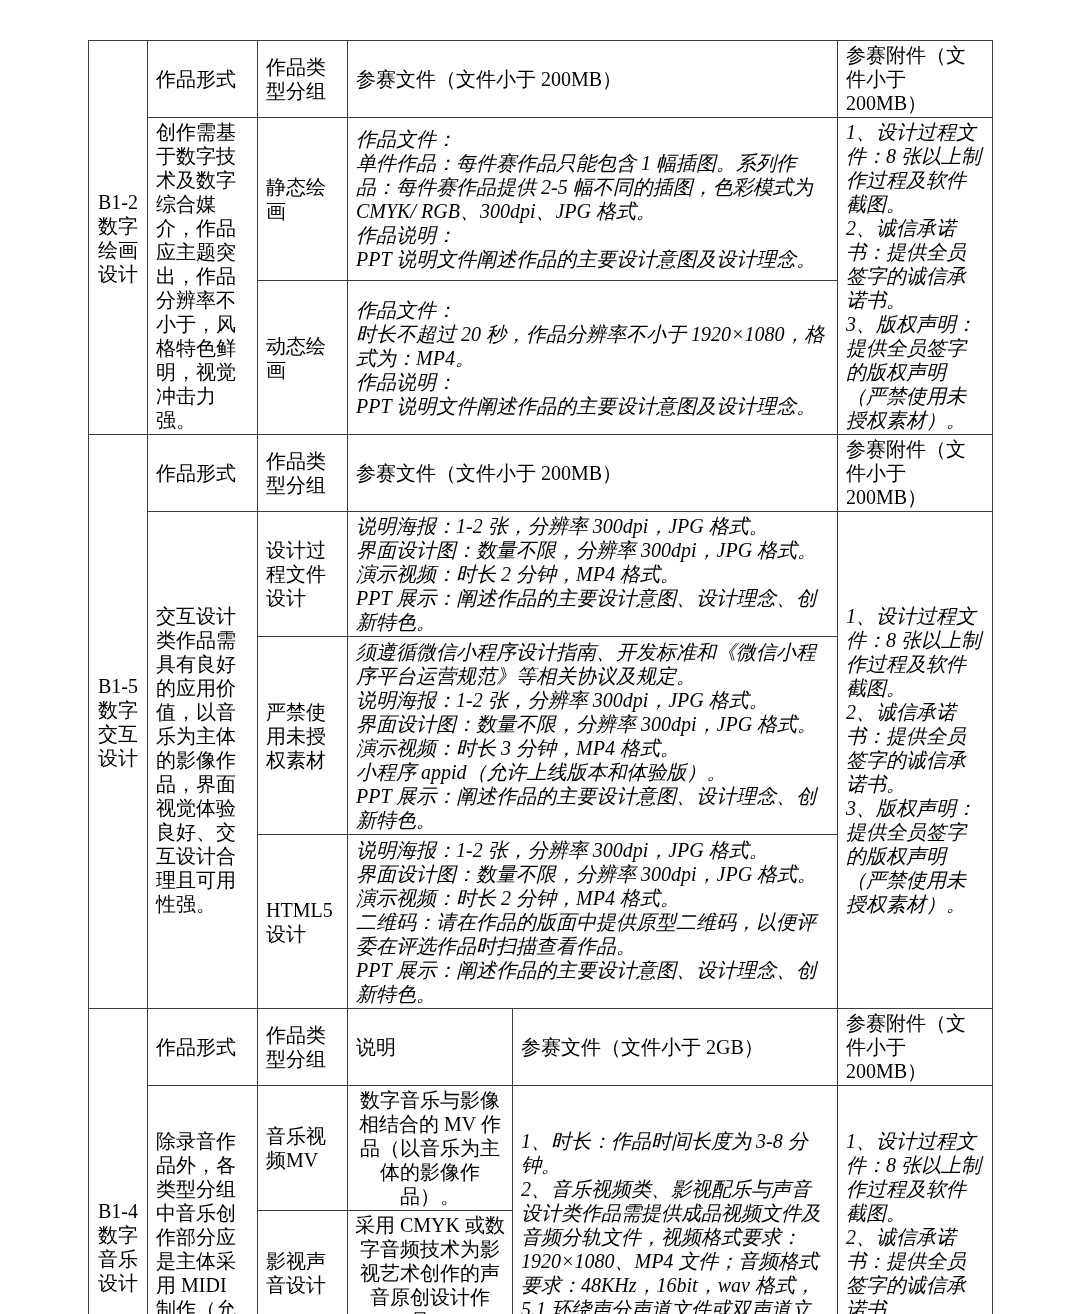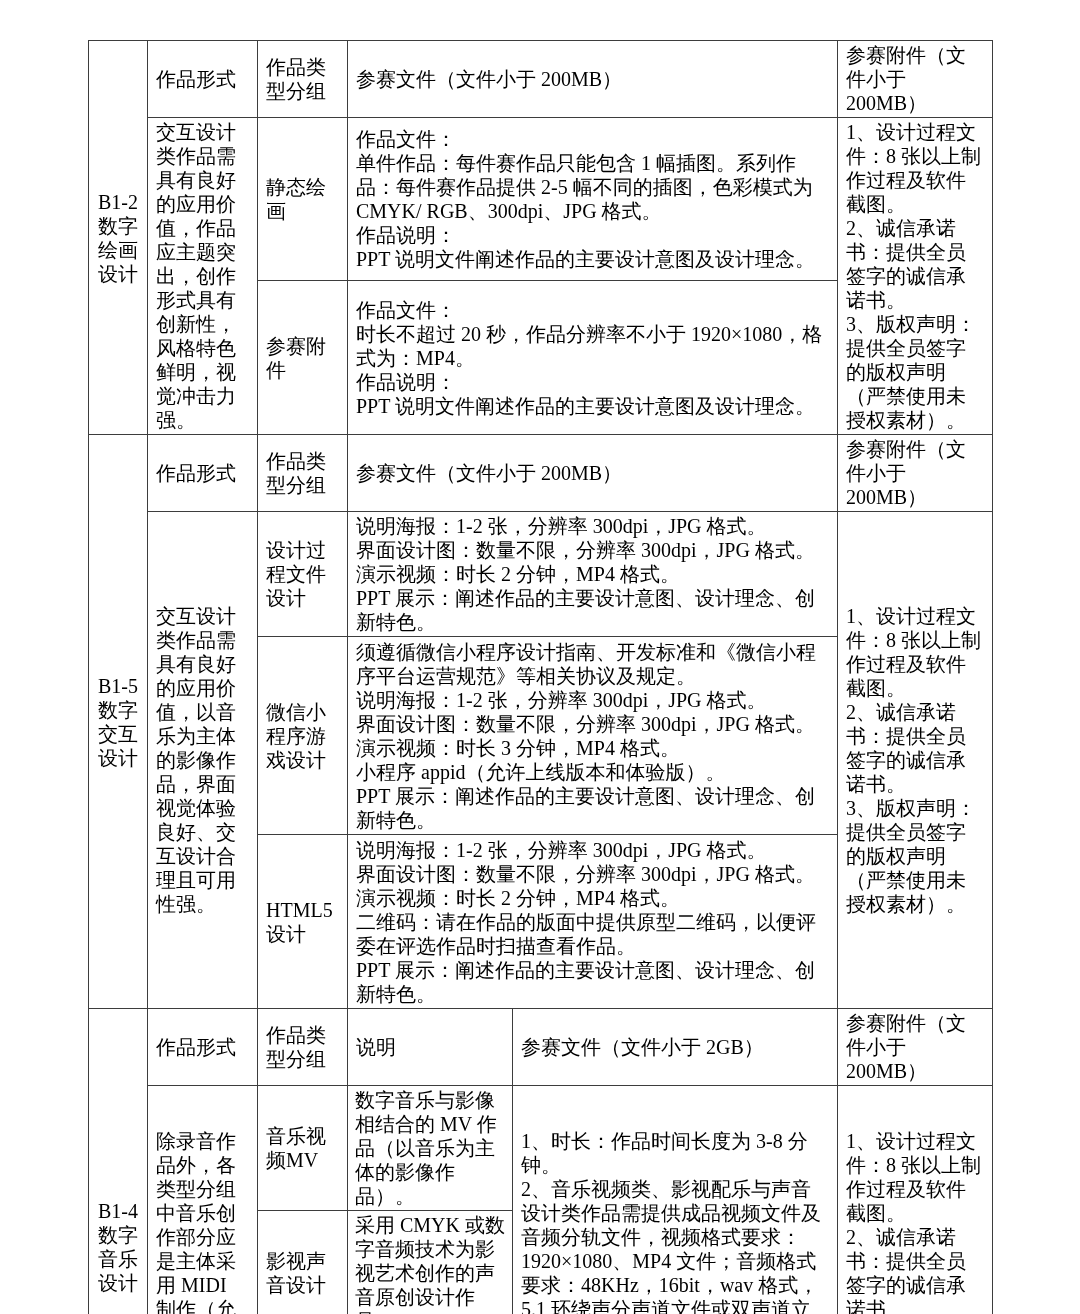--- a/index.html
+++ b/index.html
@@ -28,22 +28,22 @@
     line-height: 24px;
     text-align: left;
     word-break: break-word;
     overflow: hidden;
   }
   td.cat {
     text-align: center;
     white-space: pre-line;
     padding: 2px 9px;
   }
-  .lines { white-space: pre-line; }
-  td.desc { padding: 2px 7px; }
+  .lines { white-space: pre-line; font-style: italic; }
+  td.desc { padding: 2px 7px; text-align: center; }
 
   
   .r57  { height: 57px; }
   .r144 { height: 144px; }
   .r140 { height: 140px; }
   .r55  { height: 55px; }
   .r122 { height: 122px; }
   .r198 { height: 198px; }
   .r174 { height: 174px; }
   .r56  { height: 56px; }
@@ -70,32 +70,32 @@
         <td class="cat" rowspan="3">B1-2
 数字
 绘画
 设计</td>
         <td>作品形式</td>
         <td>作品类型分组</td>
         <td>参赛文件（文件小于 200MB）</td>
         <td>参赛附件（文件小于 200MB）</td>
       </tr>
       <tr class="r144">
-        <td rowspan="2">交互设计类作品需具有良好的应用价值，作品应主题突出，创作形式具有创新性，风格特色鲜明，视觉冲击力强。</td>
+        <td rowspan="2">创作需基于数字技术及数字综合媒介，作品应主题突出，作品分辨率不小于，风格特色鲜明，视觉冲击力强。</td>
         <td>静态绘画</td>
         <td class="lines">作品文件：
 单件作品：每件赛作品只能包含 1 幅插图。系列作品：每件赛作品提供 2-5 幅不同的插图，色彩模式为 CMYK/ RGB、300dpi、JPG 格式。
 作品说明：
 PPT 说明文件阐述作品的主要设计意图及设计理念。</td>
         <td class="lines" rowspan="2">1、设计过程文件：8 张以上制作过程及软件截图。
 2、诚信承诺书：提供全员签字的诚信承诺书。
 3、版权声明：提供全员签字的版权声明（严禁使用未授权素材）。</td>
       </tr>
       <tr class="r140">
-        <td>参赛附件</td>
+        <td>动态绘画</td>
         <td class="lines">作品文件：
 时长不超过 20 秒，作品分辨率不小于 1920×1080，格式为：MP4。
 作品说明：
 PPT 说明文件阐述作品的主要设计意图及设计理念。</td>
       </tr>
     </tbody>
       </table>
 
     <table class="sec">
       <colgroup>
@@ -121,21 +121,21 @@
         <td>设计过程文件 设计</td>
         <td class="lines">说明海报：1-2 张，分辨率 300dpi，JPG 格式。
 界面设计图：数量不限，分辨率 300dpi，JPG 格式。
 演示视频：时长 2 分钟，MP4 格式。
 PPT 展示：阐述作品的主要设计意图、设计理念、创新特色。</td>
         <td class="lines" rowspan="3">1、设计过程文件：8 张以上制作过程及软件截图。
 2、诚信承诺书：提供全员签字的诚信承诺书。
 3、版权声明：提供全员签字的版权声明（严禁使用未授权素材）。</td>
       </tr>
       <tr class="r198">
-        <td>微信小程序游戏设计</td>
+        <td>严禁使用未授权素材</td>
         <td class="lines">须遵循微信小程序设计指南、开发标准和《微信小程序平台运营规范》等相关协议及规定。
 说明海报：1-2 张，分辨率 300dpi，JPG 格式。
 界面设计图：数量不限，分辨率 300dpi，JPG 格式。
 演示视频：时长 3 分钟，MP4 格式。
 小程序 appid（允许上线版本和体验版）。
 PPT 展示：阐述作品的主要设计意图、设计理念、创新特色。</td>
       </tr>
       <tr class="r174">
         <td>HTML5 设计</td>
         <td class="lines">说明海报：1-2 张，分辨率 300dpi，JPG 格式。

